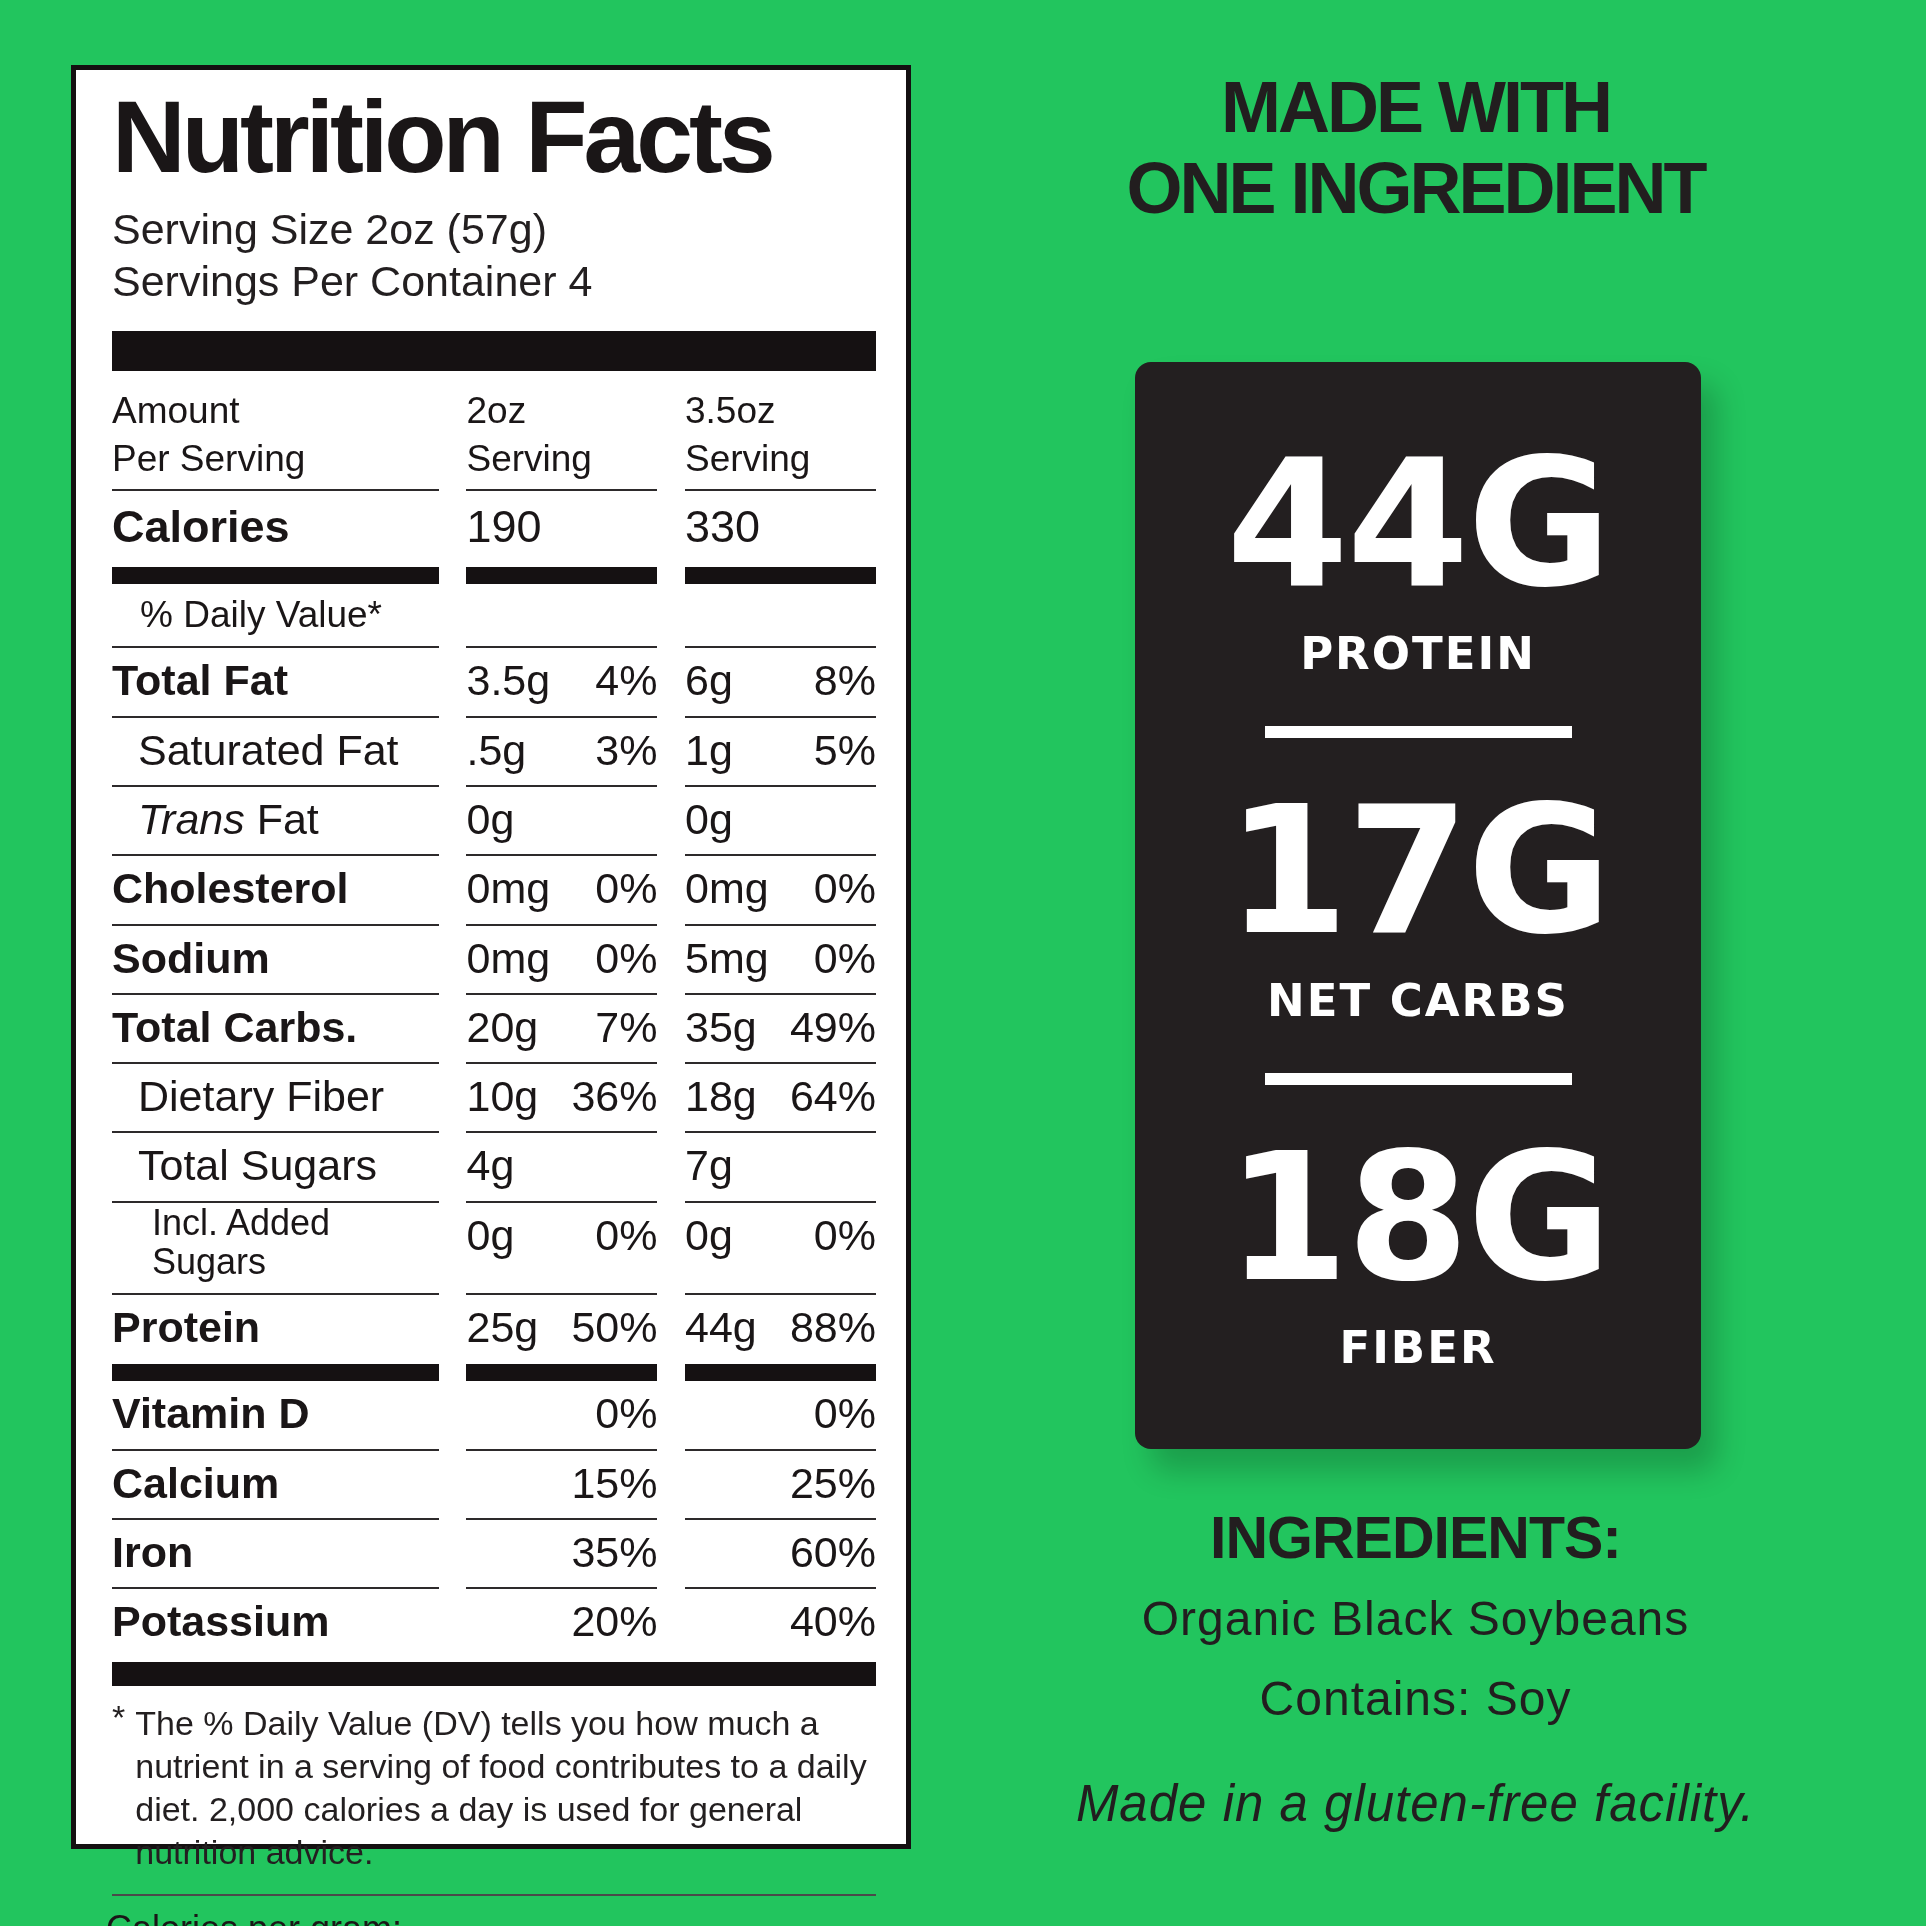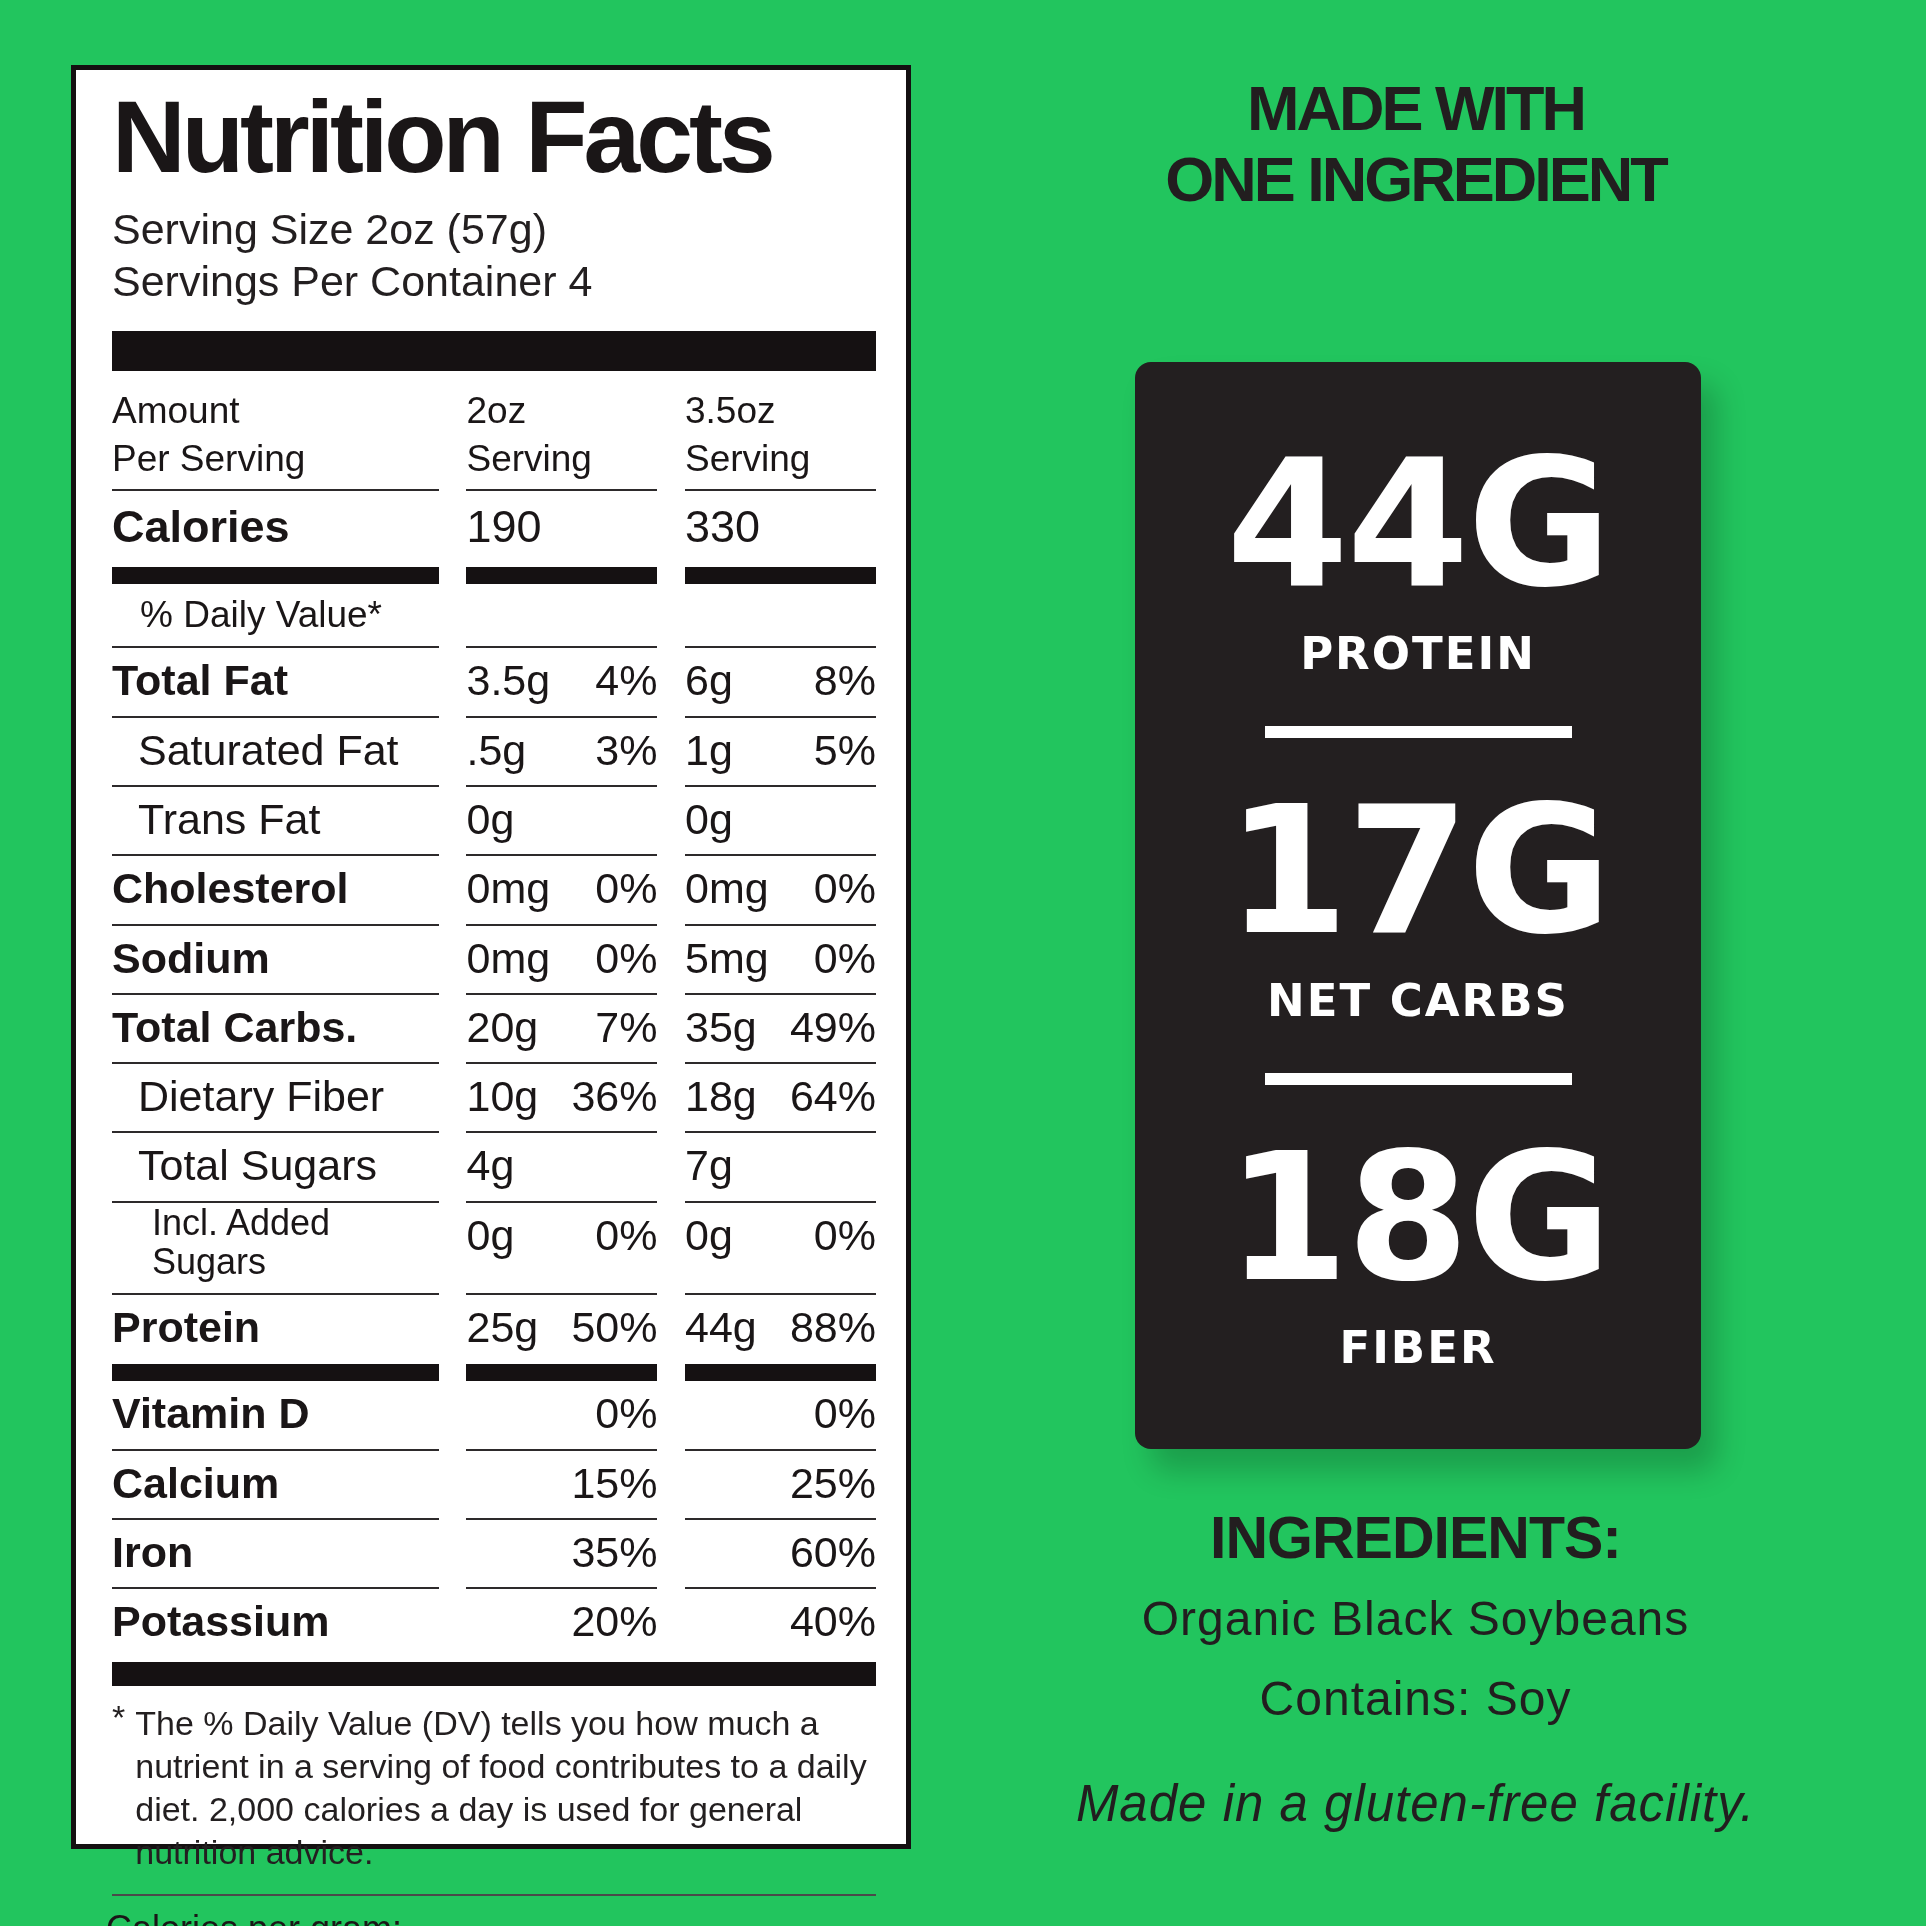--- a/index.html
+++ b/index.html
@@ -37,31 +37,31 @@
 
   .row .cell{font-size:43px;line-height:1.1;padding:9px 0 11px 0;}
   .row .lbl{font-weight:bold;}
   .row .lbl.plain{font-weight:normal;}
   .row .lbl.ind1{padding-left:26px;}
   .row .lbl.ind2{padding-left:40px;font-size:36px;padding-top:0;}
   .vals{display:flex;justify-content:space-between;align-items:baseline;}
   .vals .pct{text-align:right;}
   .vals.pct-only{justify-content:flex-end;}
   .noline > .cell{border-bottom:none !important;}
-  .it{}
+  .it{font-style:italic;}
 
   .footnote{display:flex;margin-top:16px;font-size:34px;line-height:1.26;color:#231f20;}
   .footnote .mark{margin-right:10px;transform:translateY(-6px);}
   .thin-rule{height:2px;background:#4a4a4a;margin:20px 0 12px 0;}
   .cpg-label{font-size:36px;margin-left:-6px;}
 
   
   .made-with{
-    position:absolute;left:960px;top:73px;width:911px;text-align:center;
-    font-size:63px;font-weight:bold;letter-spacing:-3px;line-height:1.12;
+    position:absolute;left:960px;top:67px;width:911px;text-align:center;
+    font-size:72px;font-weight:bold;letter-spacing:-3px;line-height:1.12;
     color:#221e1f;font-family:"Liberation Sans",sans-serif;
   }
   .stats-box{
     position:absolute;left:1135px;top:362px;width:566px;height:1087px;
     box-sizing:border-box;border-radius:16px;
     display:flex;flex-direction:column;align-items:center;justify-content:center;
     color:#ffffff;box-shadow:16px 22px 30px rgba(0,0,0,0.20);
   }
   .stat{display:flex;flex-direction:column;align-items:center;}
   .stat-value{

